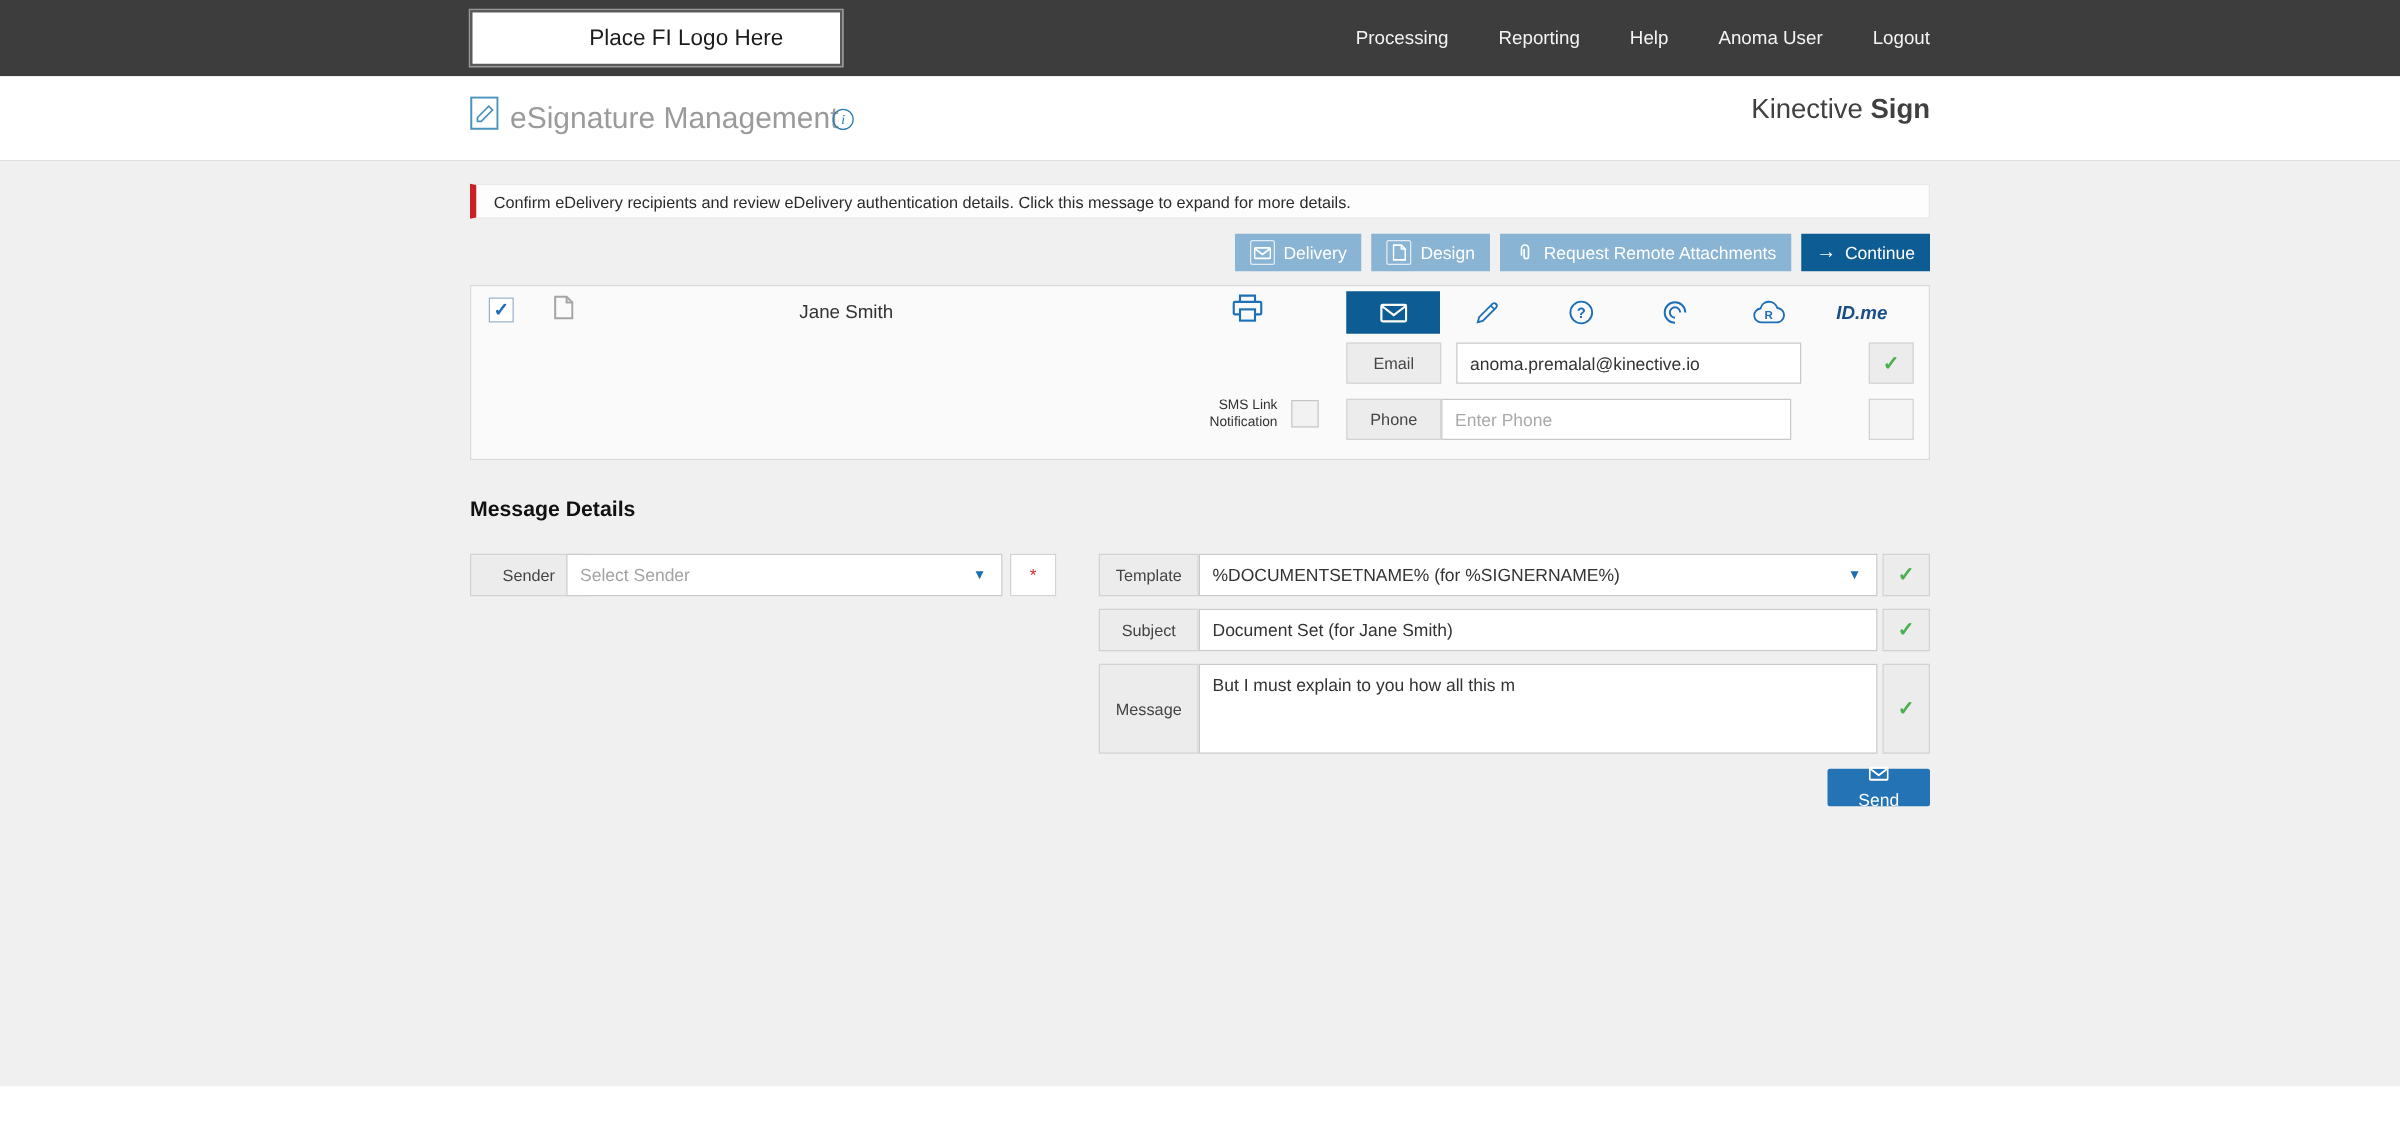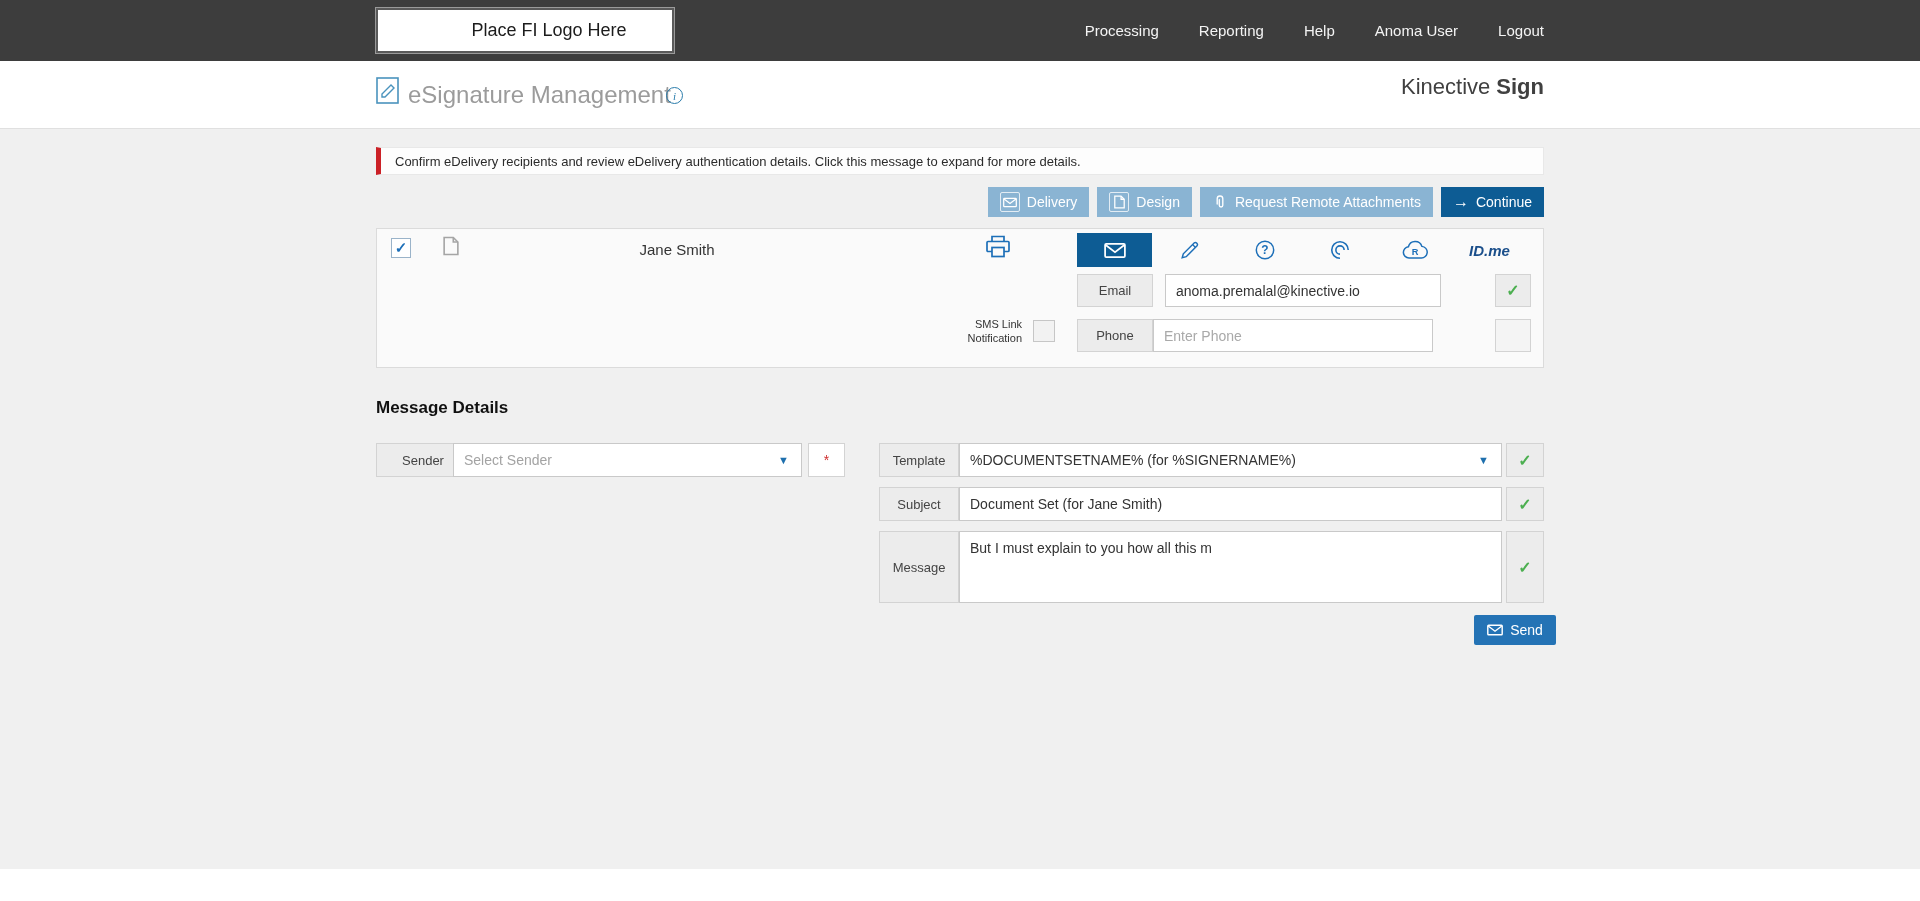--- a/index.html
+++ b/index.html
@@ -93,23 +93,23 @@
 
   .subject-label { position:absolute; left:879px; top:487px; width:80px; height:34px; }
   .subject-input { position:absolute; left:959px; top:487px; width:543px; height:34px; }
   .subject-check { position:absolute; left:1506px; top:487px; width:38px; height:34px; }
 
   .message-label { position:absolute; left:879px; top:531px; width:80px; height:72px; }
   .message-field { position:absolute; left:959px; top:531px; width:543px; height:72px; background:#fff; border:1px solid #c9c9c9;
                    font-family:inherit; font-size:14px; color:#333; padding:8px 10px; resize:none; outline:none; }
   .message-check { position:absolute; left:1506px; top:531px; width:38px; height:72px; }
 
-  .send-btn { position:absolute; top:615px; right:364px; height:30px; min-width:82px; background:#2473b5; border:none;
+  .send-btn { position:absolute; top:615px; right:376px; height:30px; min-width:82px; background:#2473b5; border:none;
               border-radius:2px; color:#fff; font-family:inherit; font-size:14px; display:inline-flex; align-items:center;
-              justify-content:center; gap:7px; padding:0 12px; cursor:pointer; }
+              justify-content:center; gap:7px; padding:0 12px; cursor:pointer;flex-direction:column; }
 
   .page-footer { position:absolute; left:0; right:0; top:869px; height:32px; background:#ffffff; }
 
   svg { display:block; }
 </style>
 </head>
 <body>
 
 <div id="canvas">
 

